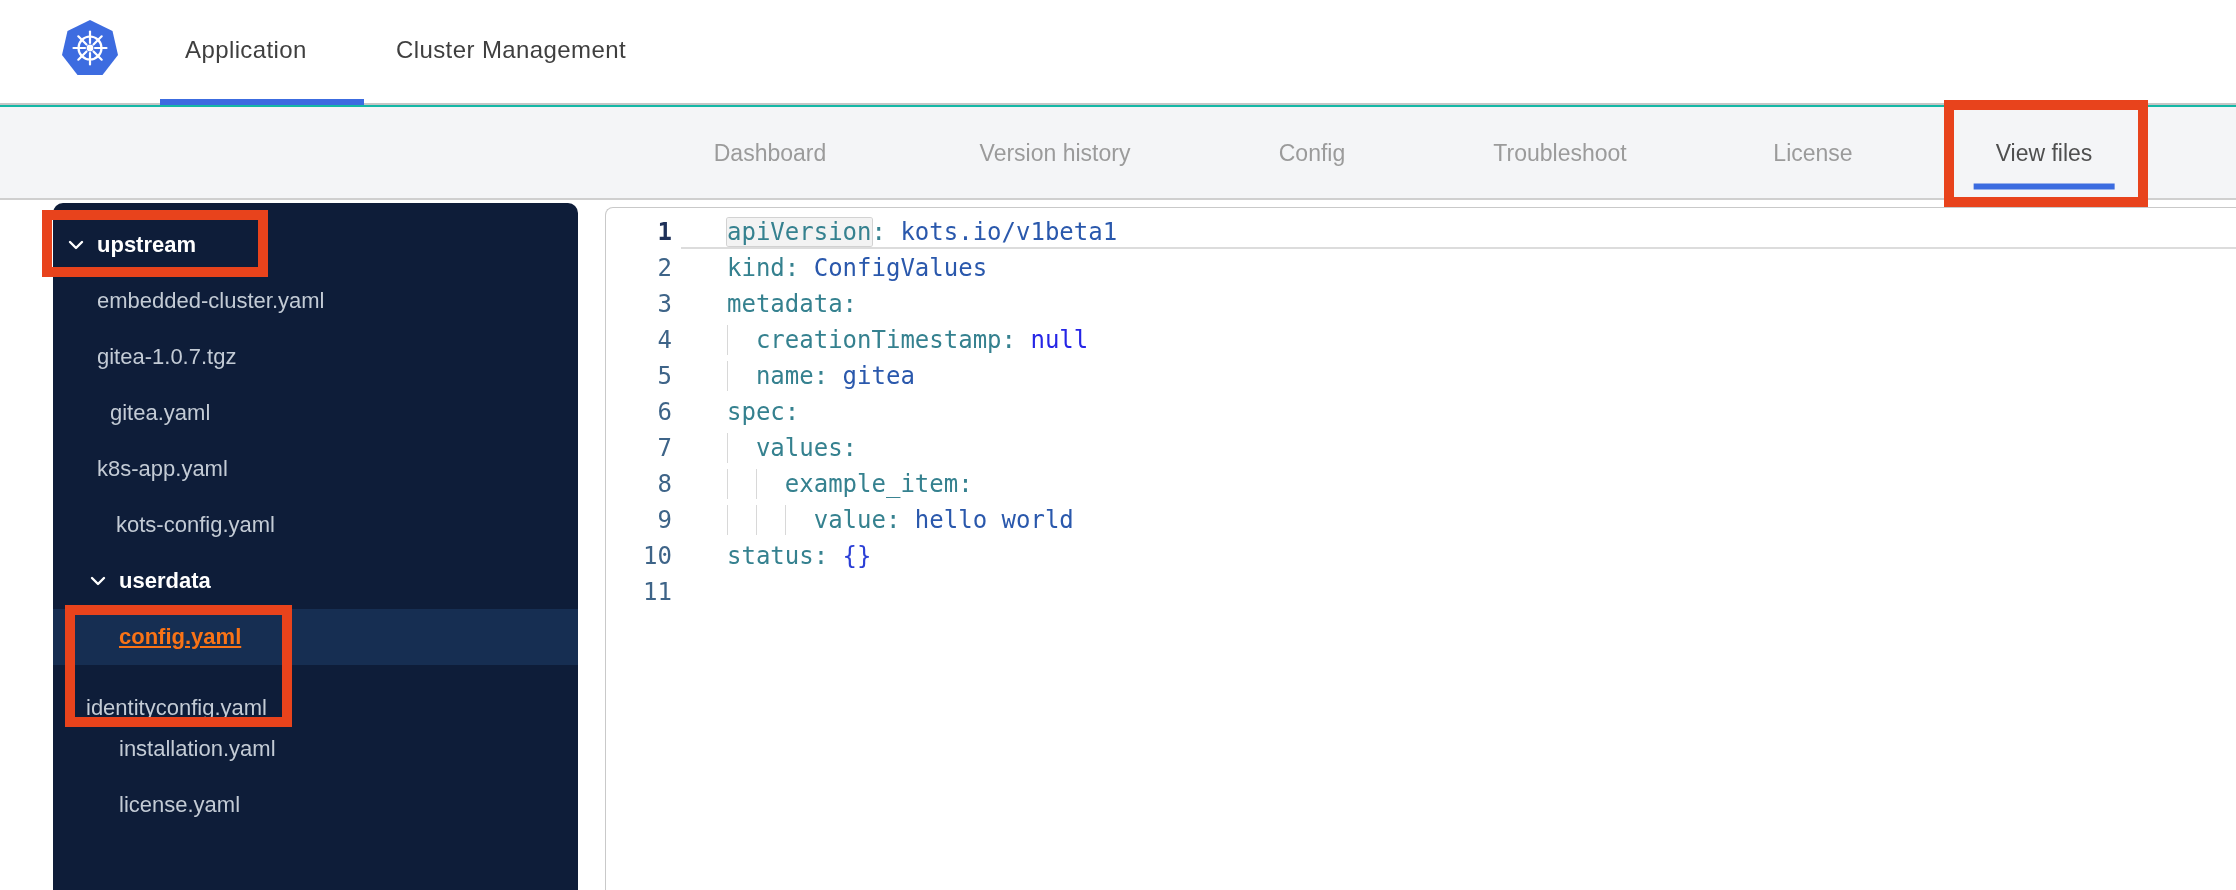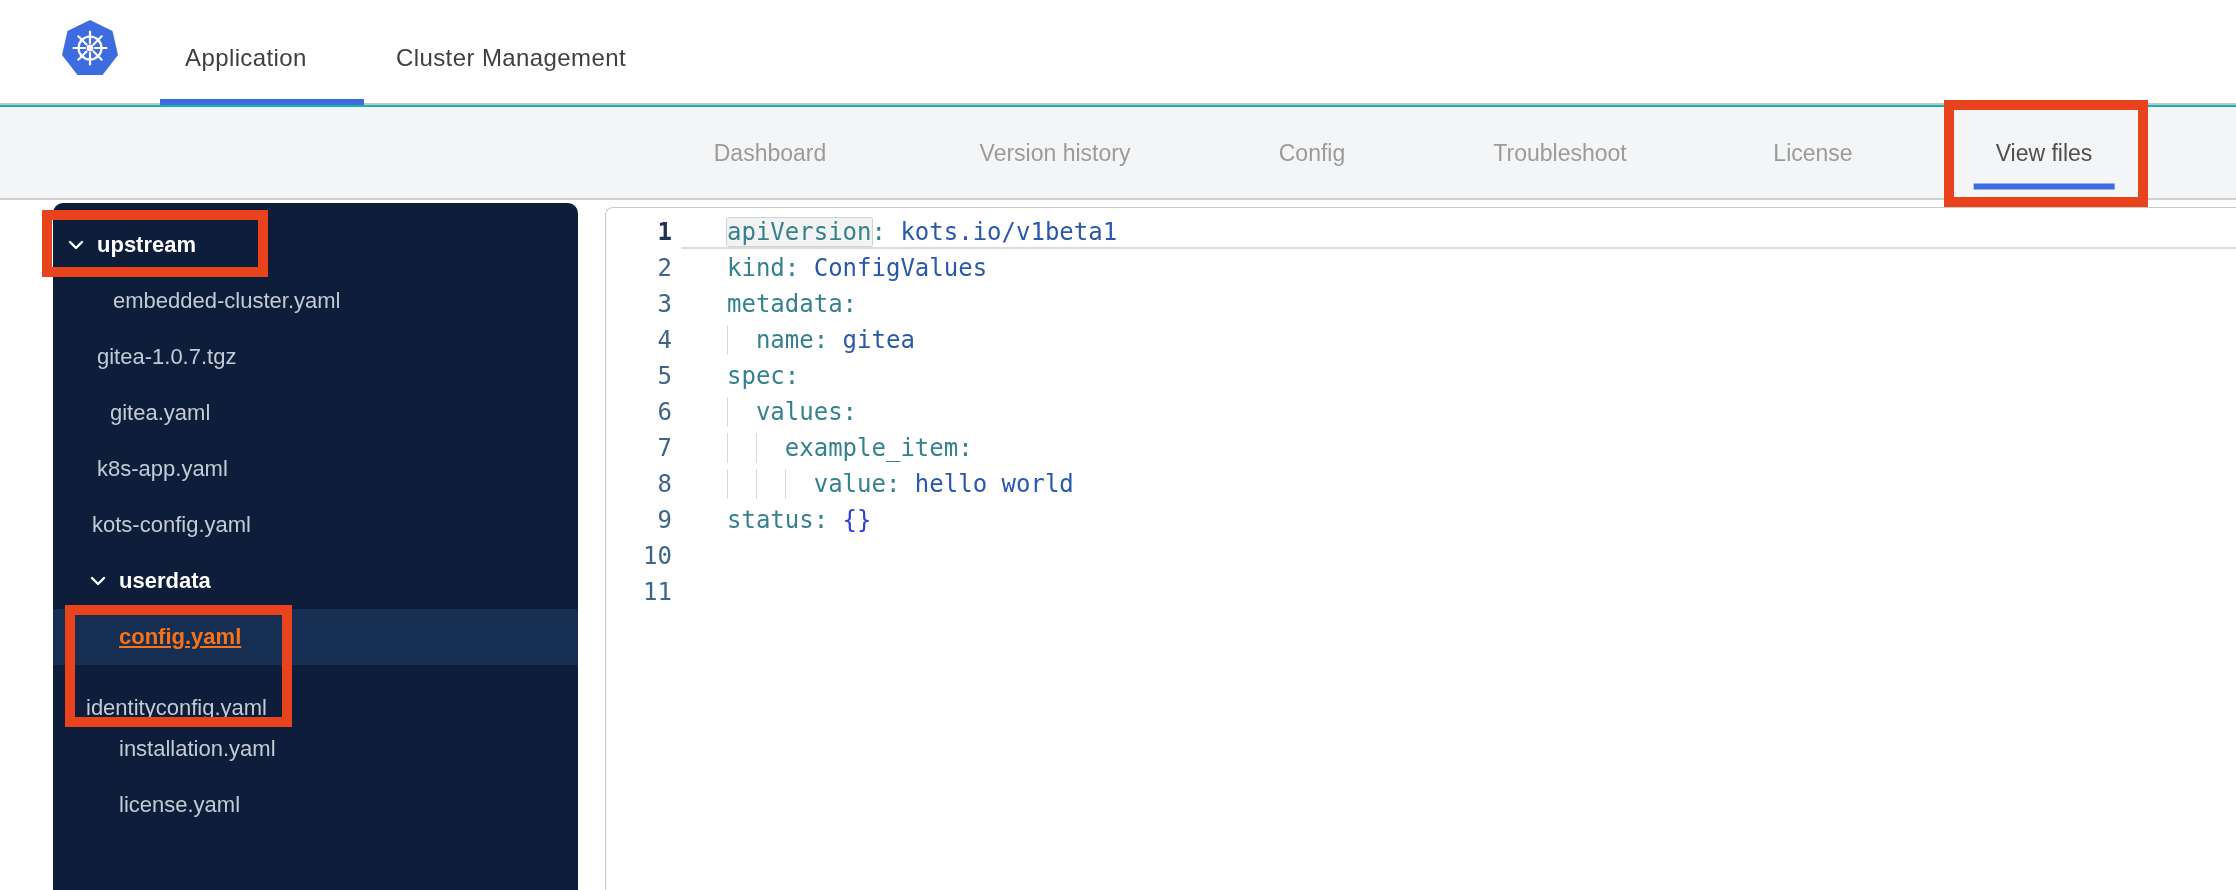--- a/index.html
+++ b/index.html
@@ -20,21 +20,21 @@
     --gutter-num:#3e6488;
     --gutter-num-active:#1e3159;
   }
   *{margin:0;padding:0;box-sizing:border-box;}
   body{background:#fff;font-family:"Liberation Sans","DejaVu Sans",sans-serif;}
   .screen{position:relative;width:2236px;height:890px;background:#fff;overflow:hidden;}
 
   
   .header{position:absolute;left:0;top:0;width:100%;height:105px;background:#fff;border-bottom:2px solid #c6c6c6;}
   .logo{position:absolute;left:62px;top:18px;}
-  .header-tab{position:absolute;top:44px;font-size:24px;color:var(--header-text);letter-spacing:.4px;cursor:pointer;}
+  .header-tab{position:absolute;top:36px;font-size:24px;color:var(--header-text);letter-spacing:.4px;cursor:pointer;}
   .header-tab.app{left:185px;}
   .header-tab.cluster{left:396px;}
   .header-underline{position:absolute;left:160px;top:99px;width:204px;height:6px;background:var(--accent-blue);}
 
   
   .subnav{position:absolute;left:0;top:105px;width:100%;height:95px;background:var(--subnav-bg);border-top:2px solid #14b8a6;border-bottom:2px solid #cfcfcf;}
   .subnav-item{position:absolute;top:50%;transform:translate(-50%,-50%);font-size:23px;color:var(--subnav-text);white-space:nowrap;cursor:pointer;}
   .subnav-item.active{color:var(--subnav-active-text);}
   .subnav-item.active::after{content:'';position:absolute;left:-22px;right:-22px;bottom:-23px;height:6px;background:var(--accent-blue);}
 
@@ -102,33 +102,33 @@
       <div class="subnav-item active" style="left: 2044px;">View files</div>
     </div>
 
   <div class="sidebar">
       <div class="tree-row folder" style="padding-left: 15px;">
         <svg class="chev" width="16" height="10" viewBox="0 0 16 10">
           <polyline points="2,2 8,8 14,2" fill="none" stroke="#fff" stroke-width="2.4" stroke-linecap="round" stroke-linejoin="round"></polyline>
         </svg>
         <span>upstream</span>
       </div>
-      <div class="tree-row file" style="padding-left: 60px;">
+      <div class="tree-row file" style="padding-left: 44px;">
         <span>embedded-cluster.yaml</span>
       </div>
       <div class="tree-row file" style="padding-left: 44px;">
         <span>gitea-1.0.7.tgz</span>
       </div>
       <div class="tree-row file" style="padding-left: 42px; margin-left: 15px;">
         <span>gitea.yaml</span>
       </div>
       <div class="tree-row file" style="padding-left: 44px; align-items: center;">
         <span>k8s-app.yaml</span>
       </div>
-      <div class="tree-row file" style="padding-left: 39px;">
+      <div class="tree-row file" style="padding-left: 63px;">
         <span>kots-config.yaml</span>
       </div>
       <div class="tree-row folder" style="padding-left: 37px;">
         <svg class="chev" width="16" height="10" viewBox="0 0 16 10">
           <polyline points="2,2 8,8 14,2" fill="none" stroke="#fff" stroke-width="2.4" stroke-linecap="round" stroke-linejoin="round"></polyline>
         </svg>
         <span>userdata</span>
       </div>
       <div class="tree-row file selected" style="padding-left: 66px;">
         <span>config.yaml</span>
@@ -155,20 +155,21 @@
         <div class="gutter-row">7</div>
         <div class="gutter-row">8</div>
         <div class="gutter-row">9</div>
         <div class="gutter-row">10</div>
         <div class="gutter-row">11</div>
       </div>
     <div class="code-lines">
         <div class="code-row active"><span class="code-text"><span class="tok-key word-hl">apiVersion</span><span class="tok-key">:</span> <span class="tok-string">kots.io/v1beta1</span></span></div>
         <div class="code-row"><span class="code-text"><span class="tok-key">kind</span><span class="tok-key">:</span> <span class="tok-string">ConfigValues</span></span></div>
         <div class="code-row"><span class="code-text"><span class="tok-key">metadata</span><span class="tok-key">:</span></span></div>
+        <div class="code-row"><span class="indent-guide" style="left: 0px;"></span><span class="code-text">  <span class="tok-key">creationTimestamp</span><span class="tok-key">:</span> <span class="tok-null">null</span></span></div>
         <div class="code-row"><span class="indent-guide" style="left: 0px;"></span><span class="code-text">  <span class="tok-key">name</span><span class="tok-key">:</span> <span class="tok-string">gitea</span></span></div>
         <div class="code-row"><span class="code-text"><span class="tok-key">spec</span><span class="tok-key">:</span></span></div>
         <div class="code-row"><span class="indent-guide" style="left: 0px;"></span><span class="code-text">  <span class="tok-key">values</span><span class="tok-key">:</span></span></div>
         <div class="code-row"><span class="indent-guide" style="left: 0px;"></span><span class="indent-guide" style="left: 28.9px;"></span><span class="code-text">    <span class="tok-key">example_item</span><span class="tok-key">:</span></span></div>
         <div class="code-row"><span class="indent-guide" style="left: 0px;"></span><span class="indent-guide" style="left: 28.9px;"></span><span class="indent-guide" style="left: 57.8px;"></span><span class="code-text">      <span class="tok-key">value</span><span class="tok-key">:</span> <span class="tok-string">hello world</span></span></div>
         <div class="code-row"><span class="code-text"><span class="tok-key">status</span><span class="tok-key">:</span> <span class="tok-brace">{}</span></span></div>
         <div class="code-row"><span class="code-text"></span></div>
       </div>
   </div>
 

